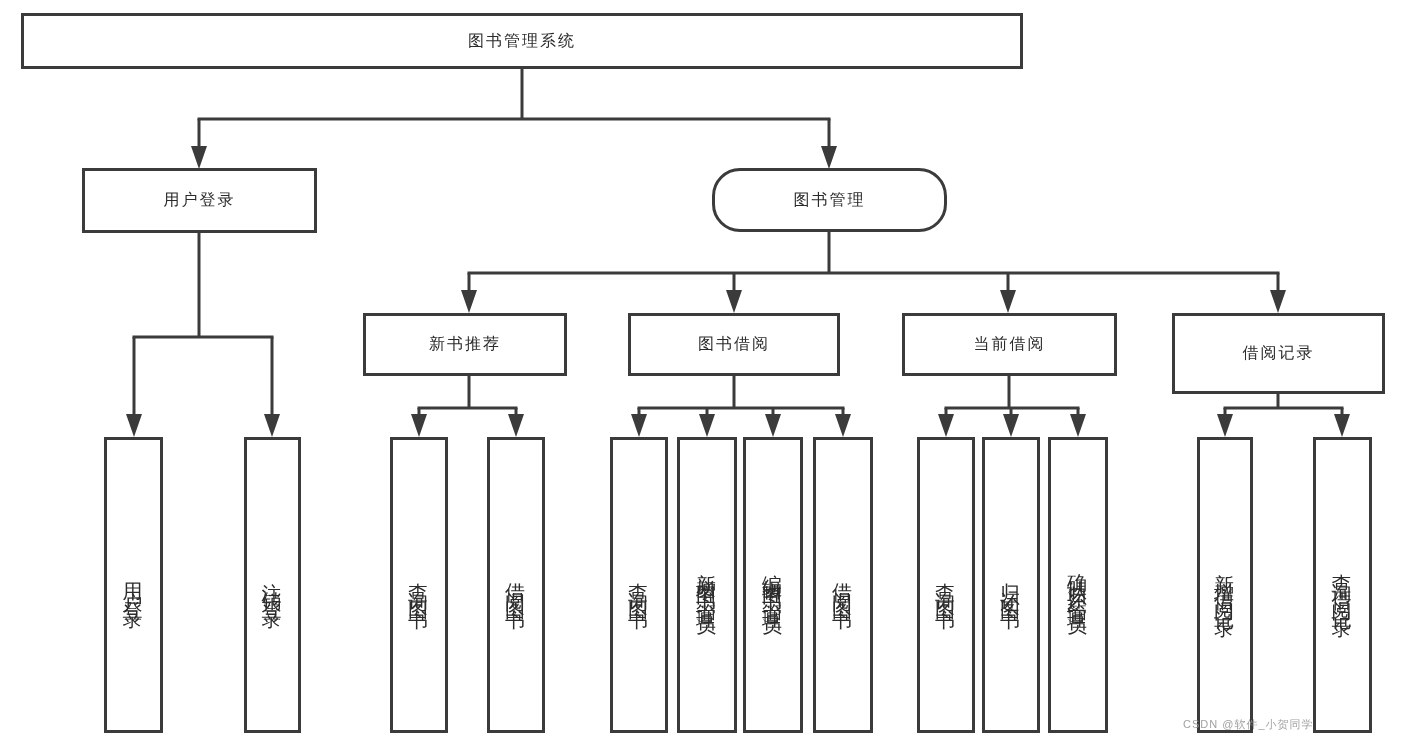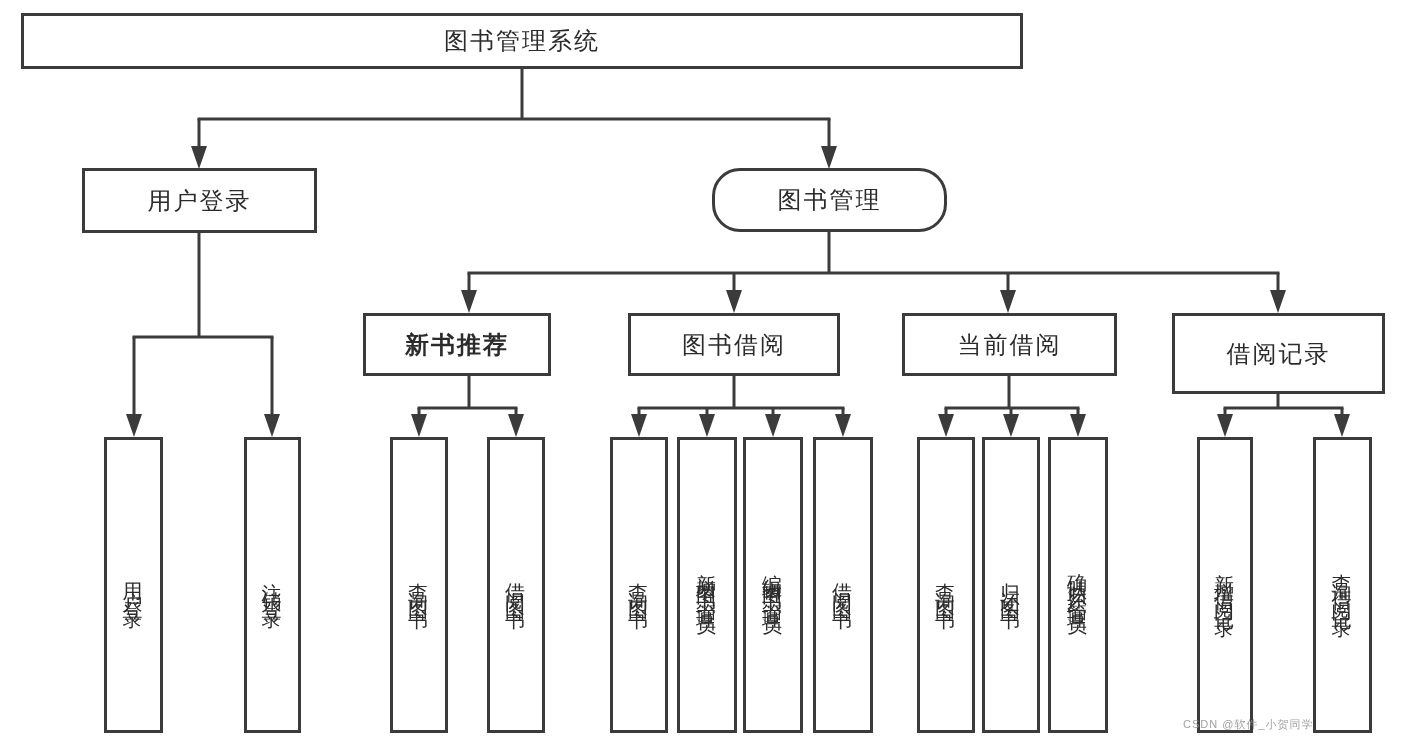--- a/index.html
+++ b/index.html
@@ -21,21 +21,21 @@
     box-sizing: border-box;
     border: 3px solid #3b3b3b;
     background: #ffffff;
     display: flex;
     align-items: center;
     justify-content: center;
     color: #2b2b2b;
     z-index: 2;
   }
   .h-label {
-    font-size: 24px;
+    font-size: 16px;
     letter-spacing: 2px;
     white-space: nowrap;
   }
   .v-label {
     writing-mode: vertical-rl;
     font-size: 20px;
     letter-spacing: 9px;
     white-space: nowrap;
   }
   .watermark {
@@ -126,21 +126,21 @@
     <span class="h-label">图书管理系统</span>
   </div>
 
   <div class="box" style="left:82px; top:168px; width:235px; height:65px;">
     <span class="h-label">用户登录</span>
   </div>
   <div class="box" style="left:712px; top:168px; width:235px; height:64px;border-radius:28px;">
     <span class="h-label">图书管理</span>
   </div>
 
-  <div class="box" style="left:363px; top:313px; width:188px; height:63px;font-weight:bold;">
+  <div class="box" style="left:363px; top:313px; width:204px; height:63px;">
     <span class="h-label">新书推荐</span>
   </div>
   <div class="box" style="left:628px; top:313px; width:212px; height:63px;">
     <span class="h-label">图书借阅</span>
   </div>
   <div class="box" style="left:902px; top:313px; width:215px; height:63px;">
     <span class="h-label">当前借阅</span>
   </div>
   <div class="box" style="left:1172px; top:313px; width:213px; height:81px;font-family:Liberation Serif, serif;">
     <span class="h-label">借阅记录</span>

